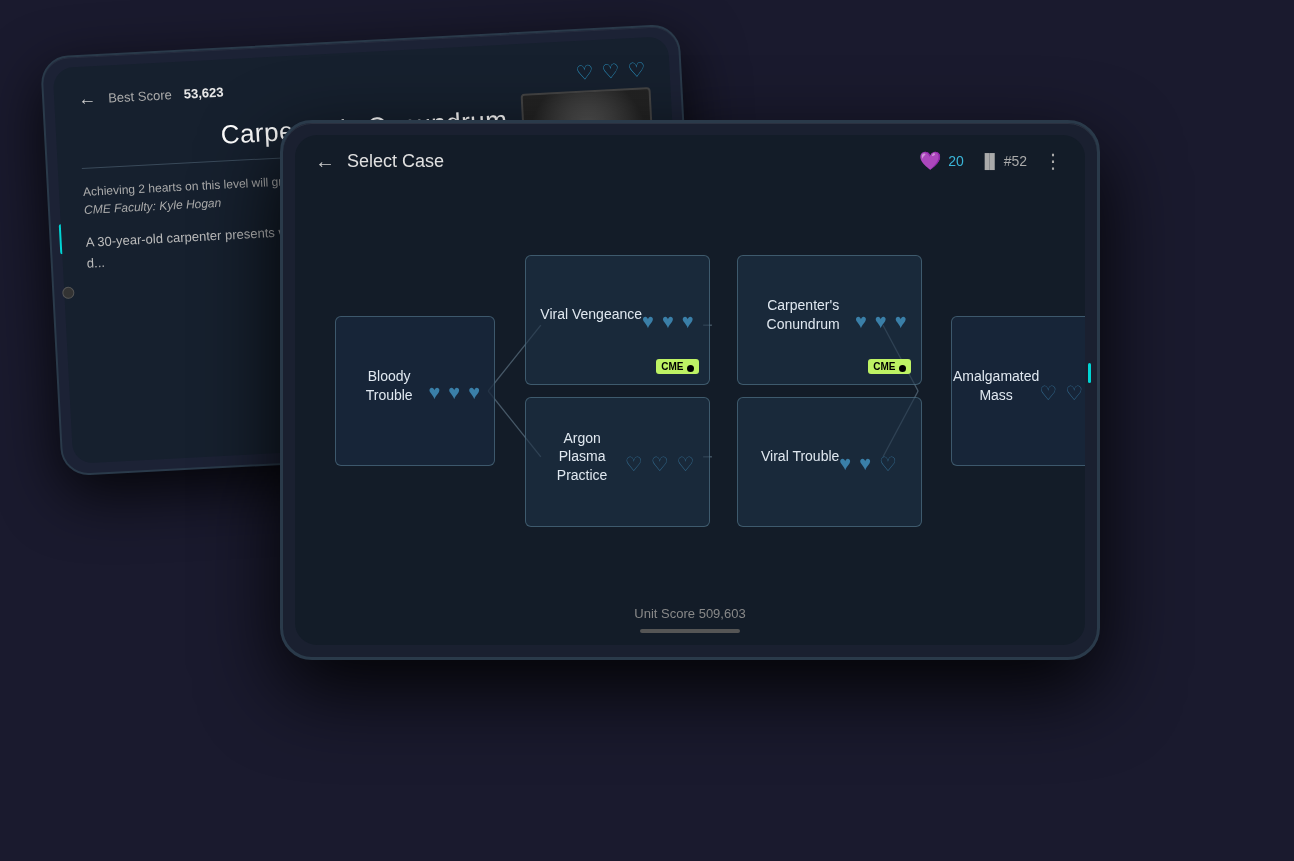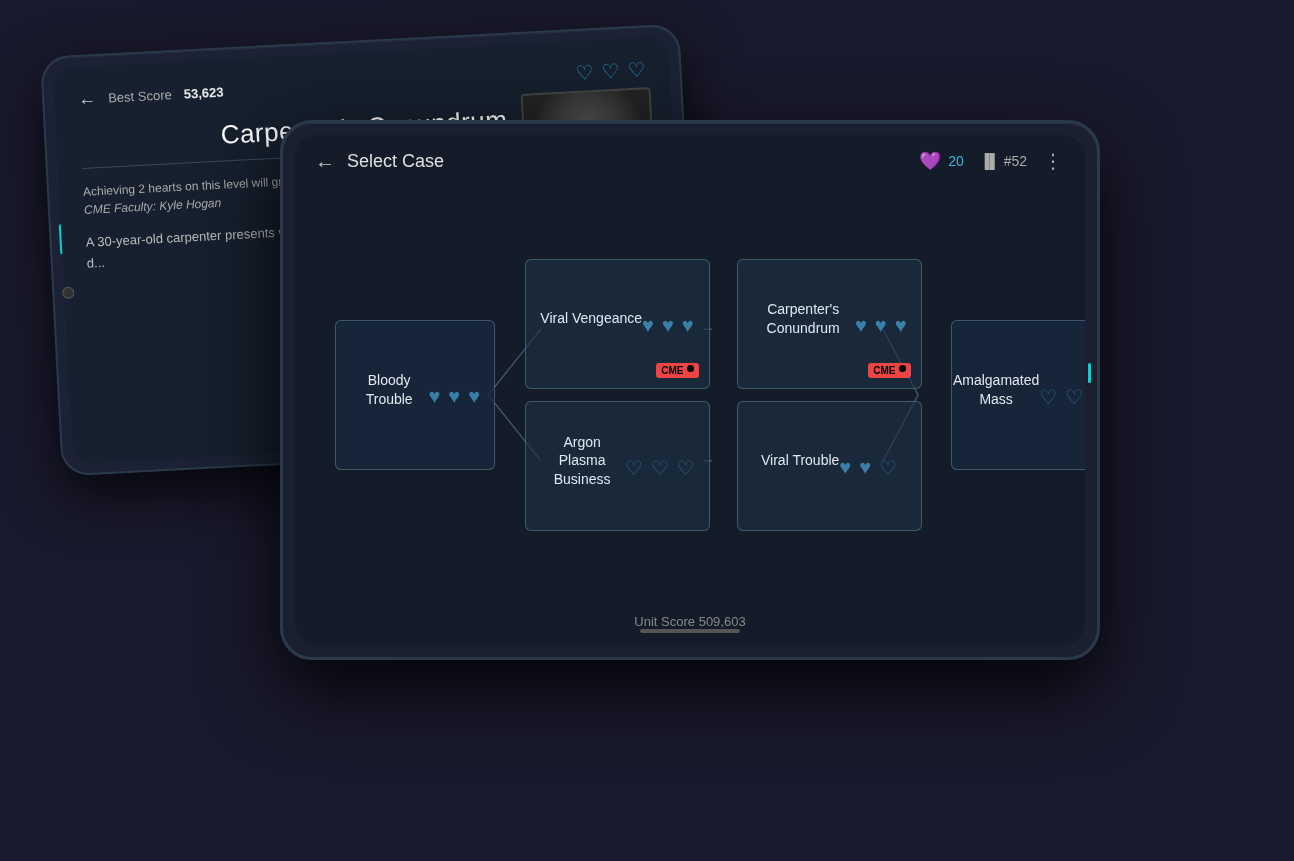--- a/index.html
+++ b/index.html
@@ -296,28 +296,28 @@
 
     .heart-filled {
       color: #3a7fa8;
       font-size: 20px;
     }
 
     .cme-badge {
       position: absolute;
       bottom: 10px;
       right: 10px;
-      background: #ef4444;
+      background: #bef264;
       color: #000;
       font-size: 10px;
       font-weight: 700;
       padding: 2px 5px;
       border-radius: 3px;
       display: flex;
-      align-items: flex-start;
+      align-items: flex-end;
       gap: 3px;
     }
 
     .cme-dot {
       width: 7px;
       height: 7px;
       background: #000;
       border-radius: 50%;
     }
 
@@ -372,20 +372,21 @@
       background: rgba(25, 40, 60, 0.8);
       border: 1.5px solid rgba(100, 140, 160, 0.5);
     }
 
     .tf-footer {
       padding: 8px 20px 12px;
       display: flex;
       align-items: center;
       justify-content: center;
       flex-direction: column;
+      gap: 8px;
       flex-shrink: 0;
     }
 
     .tf-unit-score {
       color: #888;
       font-size: 13px;
     }
 
     .tf-home-bar {
       width: 100px;
@@ -550,21 +551,21 @@
             <div class="case-card card-amalgam">
               <div class="case-card-title">Amalgamated Mass</div>
               <div class="case-card-hearts">
                 <span class="heart-outline">♡</span>
                 <span class="heart-outline">♡</span>
                 <span class="heart-outline">♡</span>
               </div>
             </div>
 
             <div class="case-card card-argon">
-              <div class="case-card-title">Argon Plasma Business</div>
+              <div class="case-card-title">Argon Plasma Practice</div>
               <div class="case-card-hearts">
                 <span class="heart-outline">♡</span>
                 <span class="heart-outline">♡</span>
                 <span class="heart-outline">♡</span>
               </div>
             </div>
 
             <div class="case-card card-double">
               <div class="case-card-title">Viral Trouble</div>
               <div class="case-card-hearts">

